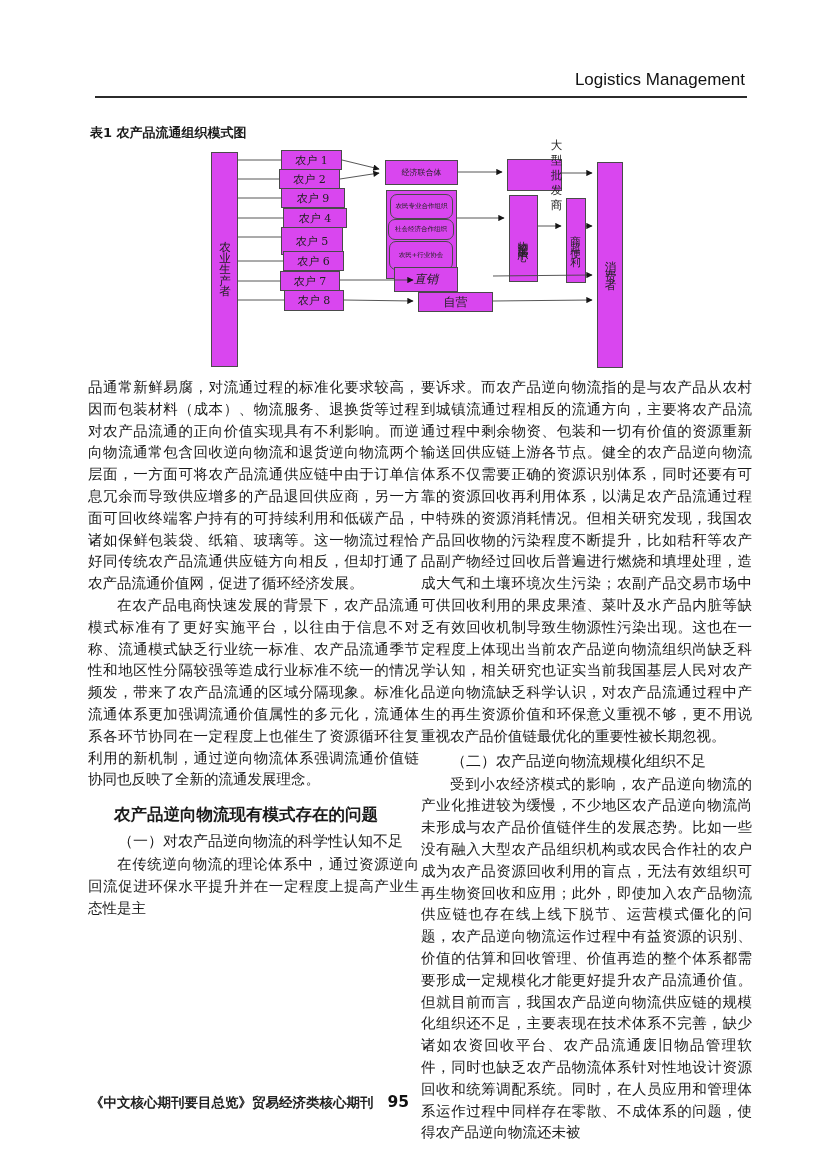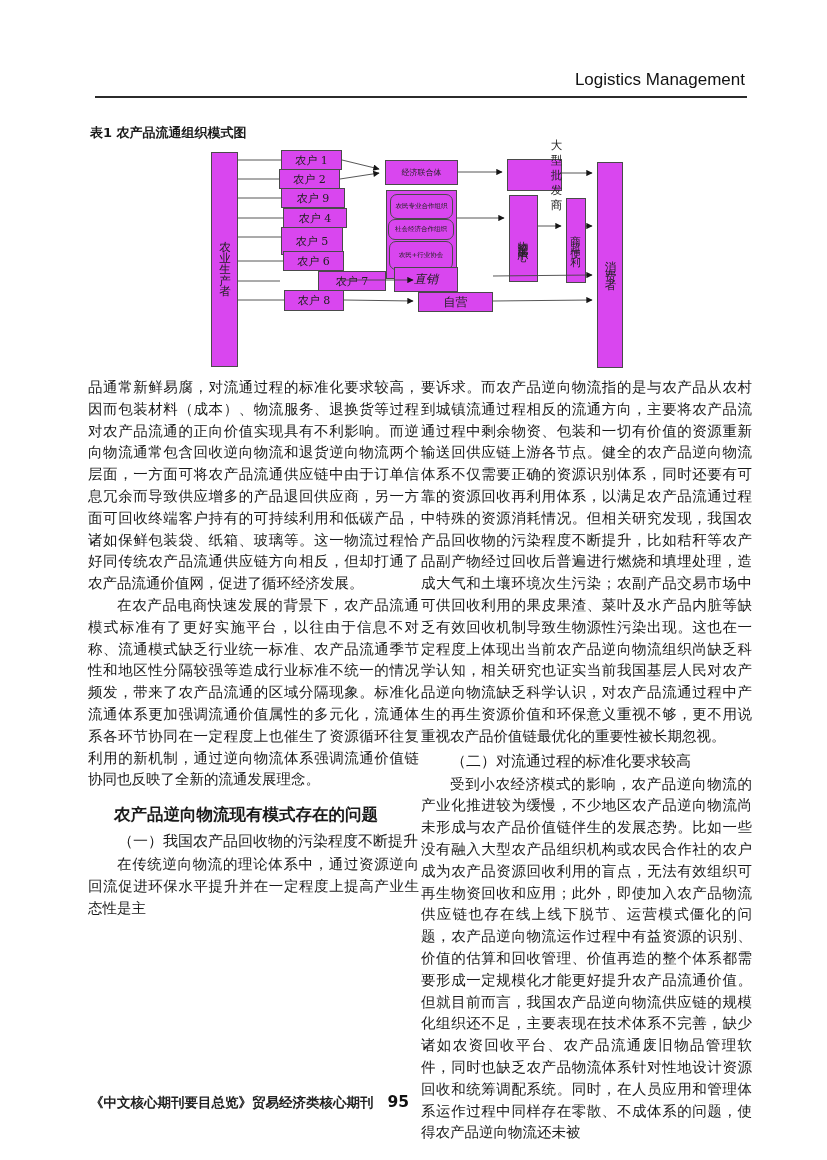--- a/index.html
+++ b/index.html
@@ -46,21 +46,21 @@
   <div id="figure-title">表1 农产品流通组织模式图</div>
 
   <div class="node vtext" style="left:211px;top:152px;width:27px;height:215px;font-size:11.5px;letter-spacing:11px;">农业生产者</div>
 
   <div class="node" style="left:281px;top:150px;width:61px;height:20px;font-size:11px;">农户 1</div>
   <div class="node" style="left:279px;top:169px;width:61px;height:20px;font-size:11px;">农户 2</div>
   <div class="node" style="left:281px;top:188px;width:64px;height:20px;font-size:11px;">农户 9</div>
   <div class="node" style="left:283px;top:208px;width:64px;height:20px;font-size:11px;">农户 4</div>
   <div class="node" style="left:281px;top:227px;width:62px;height:28px;font-size:11px;">农户 5</div>
   <div class="node" style="left:283px;top:251px;width:61px;height:20px;font-size:11px;">农户 6</div>
-  <div class="node" style="left:280px;top:271px;width:68px;height:20px;font-size:11px;margin-left:38px;">农户 7</div>
+  <div class="node" style="left:280px;top:271px;width:60px;height:20px;font-size:11px;">农户 7</div>
   <div class="node" style="left:284px;top:290px;width:60px;height:21px;font-size:11px;">农户 8</div>
 
   <div class="node" style="left:385px;top:160px;width:73px;height:25px;font-size:8px;">经济联合体</div>
 
   <div class="node" style="left:386px;top:190px;width:71px;height:89px;"></div>
   <div class="node round" style="left:390px;top:194px;width:63px;height:25px;font-size:6.5px;">农民专业合作组织</div>
   <div class="node round" style="left:388px;top:219px;width:66px;height:21px;font-size:6.5px;">社会经济合作组织</div>
   <div class="node round" style="left:389px;top:241px;width:64px;height:29px;font-size:6.5px;">农民+行业协会</div>
 
   <div class="node" style="left:394px;top:267px;width:64px;height:25px;font-size:12px;font-style:italic;">直销</div>
@@ -98,27 +98,27 @@
       <path d="M344,300 L413,301" marker-end="url(#arrow)"></path>
       <path d="M493,276 L592,275" marker-end="url(#arrow)"></path>
       <path d="M493,301 L592,300" marker-end="url(#arrow)"></path>
     </g>
   </svg>
 
   <div class="col" id="col-left">
     <p class="noindent">品通常新鲜易腐，对流通过程的标准化要求较高，因而包装材料（成本）、物流服务、退换货等过程对农产品流通的正向价值实现具有不利影响。而逆向物流通常包含回收逆向物流和退货逆向物流两个层面，一方面可将农产品流通供应链中由于订单信息冗余而导致供应增多的产品退回供应商，另一方面可回收终端客户持有的可持续利用和低碳产品，诸如保鲜包装袋、纸箱、玻璃等。这一物流过程恰好同传统农产品流通供应链方向相反，但却打通了农产品流通价值网，促进了循环经济发展。</p>
     <p>在农产品电商快速发展的背景下，农产品流通模式标准有了更好实施平台，以往由于信息不对称、流通模式缺乏行业统一标准、农产品流通季节性和地区性分隔较强等造成行业标准不统一的情况频发，带来了农产品流通的区域分隔现象。标准化流通体系更加强调流通价值属性的多元化，流通体系各环节协同在一定程度上也催生了资源循环往复利用的新机制，通过逆向物流体系强调流通价值链协同也反映了全新的流通发展理念。</p>
     <div class="sec-head">农产品逆向物流现有模式存在的问题</div>
-    <div class="sub-head">（一）我国农产品回收物的污染程度不断提升</div>
+    <div class="sub-head">（一）对农产品逆向物流的科学性认知不足</div>
     <p>在传统逆向物流的理论体系中，通过资源逆向回流促进环保水平提升并在一定程度上提高产业生态性是主</p>
   </div>
 
   <div class="col" id="col-right">
     <p class="noindent">要诉求。而农产品逆向物流指的是与农产品从农村到城镇流通过程相反的流通方向，主要将农产品流通过程中剩余物资、包装和一切有价值的资源重新输送回供应链上游各节点。健全的农产品逆向物流体系不仅需要正确的资源识别体系，同时还要有可靠的资源回收再利用体系，以满足农产品流通过程中特殊的资源消耗情况。但相关研究发现，我国农产品回收物的污染程度不断提升，比如秸秆等农产品副产物经过回收后普遍进行燃烧和填埋处理，造成大气和土壤环境次生污染；农副产品交易市场中可供回收利用的果皮果渣、菜叶及水产品内脏等缺乏有效回收机制导致生物源性污染出现。这也在一定程度上体现出当前农产品逆向物流组织尚缺乏科学认知，相关研究也证实当前我国基层人民对农产品逆向物流缺乏科学认识，对农产品流通过程中产生的再生资源价值和环保意义重视不够，更不用说重视农产品价值链最优化的重要性被长期忽视。</p>
-    <div class="sub-head">（二）对流通过程的标准化要求较高</div>
+    <div class="sub-head">（二）农产品逆向物流规模化组织不足</div>
     <p>受到小农经济模式的影响，农产品逆向物流的产业化推进较为缓慢，不少地区农产品逆向物流尚未形成与农产品价值链伴生的发展态势。比如一些没有融入大型农产品组织机构或农民合作社的农户成为农产品资源回收利用的盲点，无法有效组织可再生物资回收和应用；此外，即使加入农产品物流供应链也存在线上线下脱节、运营模式僵化的问题，农产品逆向物流运作过程中有益资源的识别、价值的估算和回收管理、价值再造的整个体系都需要形成一定规模化才能更好提升农产品流通价值。但就目前而言，我国农产品逆向物流供应链的规模化组织还不足，主要表现在技术体系不完善，缺少诸如农资回收平台、农产品流通废旧物品管理软件，同时也缺乏农产品物流体系针对性地设计资源回收和统筹调配系统。同时，在人员应用和管理体系运作过程中同样存在零散、不成体系的问题，使得农产品逆向物流还未被</p>
   </div>
 
   <div id="page-footer">
     <span id="footer-journal">《中文核心期刊要目总览》贸易经济类核心期刊</span><span id="footer-page">95</span>
   </div>
 
 </div>
 
 </body></html>

